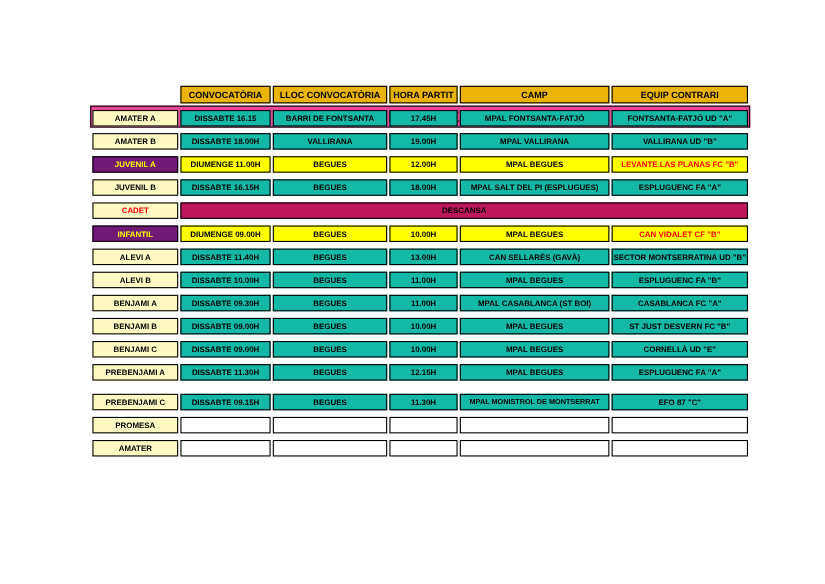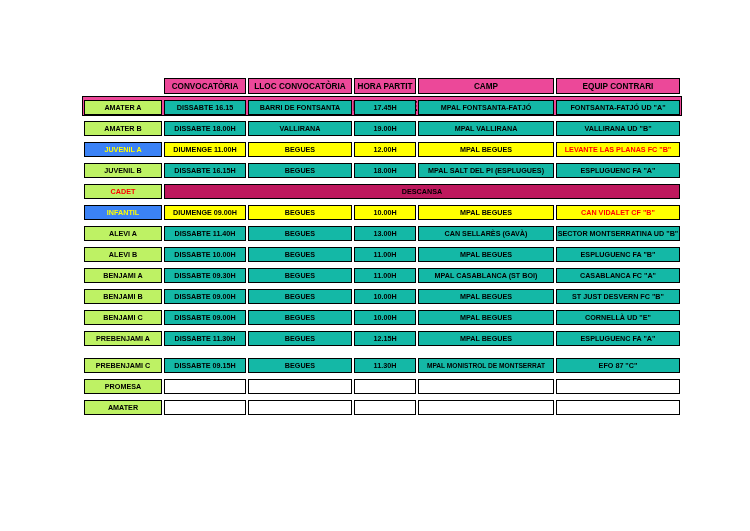--- a/index.html
+++ b/index.html
@@ -56,30 +56,30 @@
     color: #000000;
     white-space: nowrap;
     overflow: hidden;
   }
   tr.spacer td {
     border: none;
     height: 6px;
     padding: 0;
   }
   tr.header td {
-    background: #ec4899;
+    background: #eab308;
     font-size: 8.2px;
     height: 14px;
   }
   td.cat {
-    background: #bef264;
+    background: #fef9c3;
     font-size: 8.2px;
   }
   td.cat.yellowcat {
-    background: #3b82f6;
+    background: #701a75;
     color: #ffff00;
   }
   td.plain {
     background: #14b8a6;
   }
   td.yellow {
     background: #ffff00;
     margin-top: 33px;
   }
   td.blank {

